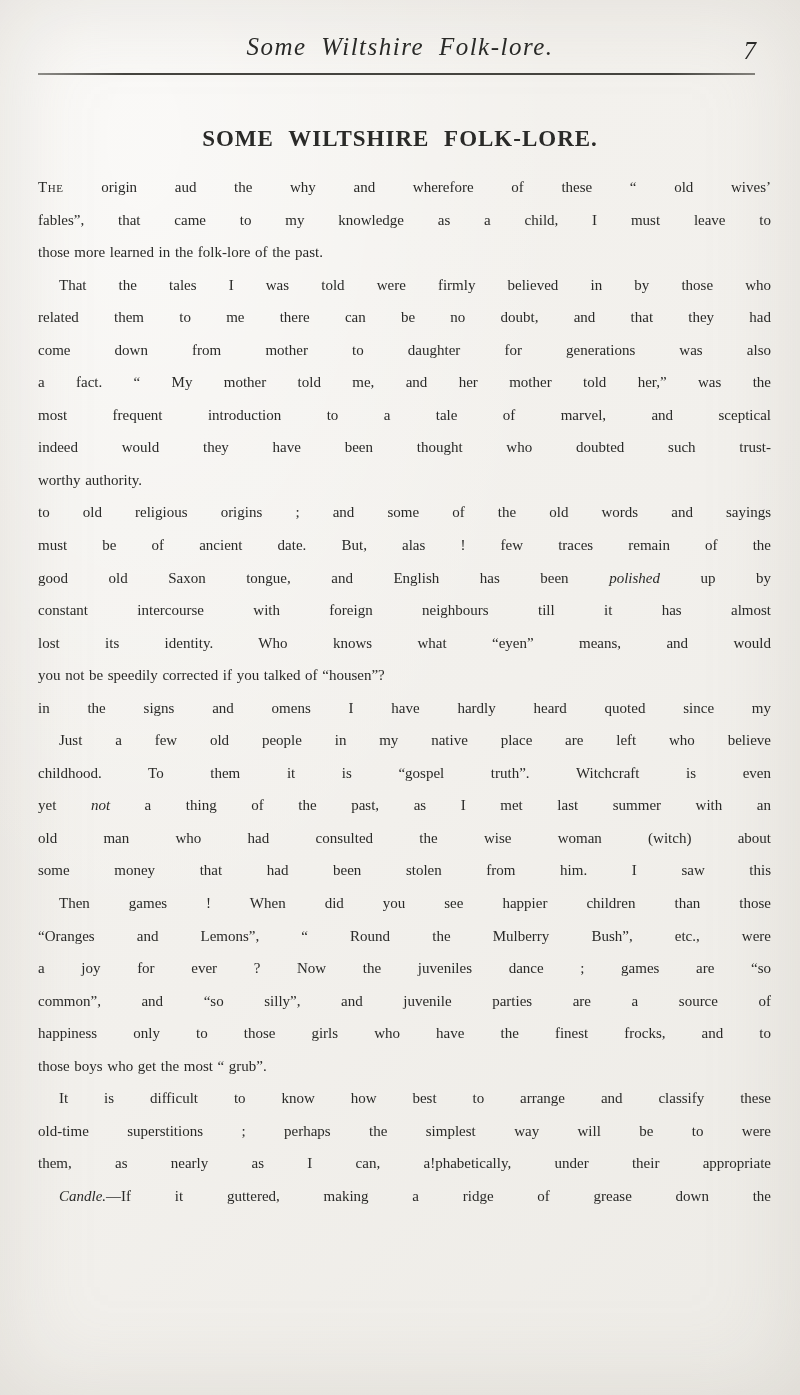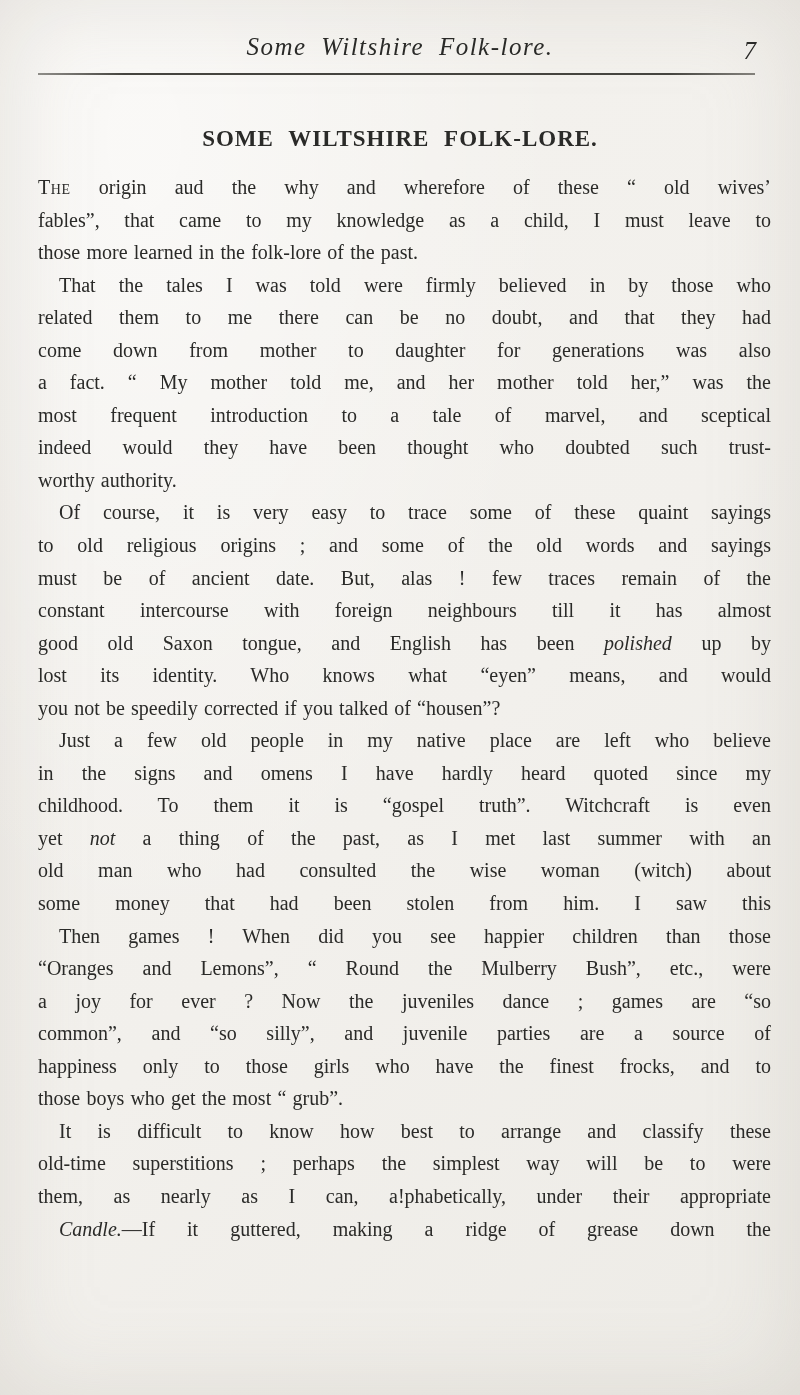--- a/index.html
+++ b/index.html
@@ -56,21 +56,21 @@
     font-weight: bold;
     font-size: 23px;
     letter-spacing: 1px;
     word-spacing: 8px;
   }
   .body-text {
     position: absolute;
     top: 171px;
     left: 38px;
     width: 733px;
-    font-size: 20px;
+    font-size: 15px;
   }
   .line {
     height: 32.55px;
     line-height: 32.55px;
     text-align: justify;
     text-align-last: justify;
     word-spacing: 0.06em;
     white-space: normal;
     overflow: hidden;
   }
@@ -96,31 +96,30 @@
       <div class="para indent">
         <div class="line first"><span>That the tales I was told were firmly believed in by those who</span></div>
         <div class="line"><span>related them to me there can be no doubt, and that they had</span></div>
         <div class="line"><span>come down from mother to daughter for generations was also</span></div>
         <div class="line"><span>a fact. “ My mother told me, and her mother told her,” was the</span></div>
         <div class="line"><span>most frequent introduction to a tale of marvel, and sceptical</span></div>
         <div class="line"><span>indeed would they have been thought who doubted such trust-</span></div>
         <div class="line last"><span>worthy authority.</span></div>
       </div>
       <div class="para indent">
-        <div class="line first"><span>Of course, it is very easy to trace some of these quaint sayings</span></div>
         <div class="line"><span>to old religious origins ; and some of the old words and sayings</span></div>
         <div class="line"><span>must be of ancient date. But, alas ! few traces remain of the</span></div>
+        <div class="line"><span>good old Saxon tongue, and English has been </span><span class="italic">polished</span><span> up by</span></div>
         <div class="line"><span>constant intercourse with foreign neighbours till it has almost</span></div>
-        <div class="line"><span>good old Saxon tongue, and English has been </span><span class="italic">polished</span><span> up by</span></div>
         <div class="line"><span>lost its identity. Who knows what “eyen” means, and would</span></div>
         <div class="line last"><span>you not be speedily corrected if you talked of “housen”?</span></div>
       </div>
       <div class="para indent">
+        <div class="line"><span>in the signs and omens I have hardly heard quoted since my</span></div>
         <div class="line first"><span>Just a few old people in my native place are left who believe</span></div>
-        <div class="line"><span>in the signs and omens I have hardly heard quoted since my</span></div>
         <div class="line"><span>childhood. To them it is “gospel truth”. Witchcraft is even</span></div>
         <div class="line"><span>yet </span><span class="italic">not</span><span> a thing of the past, as I met last summer with an</span></div>
         <div class="line"><span>old man who had consulted the wise woman (witch) about</span></div>
         <div class="line"><span>some money that had been stolen from him. I saw this</span></div>
       </div>
       <div class="para indent">
         <div class="line first"><span>Then games ! When did you see happier children than those</span></div>
         <div class="line"><span>“Oranges and Lemons”, “ Round the Mulberry Bush”, etc., were</span></div>
         <div class="line"><span>a joy for ever ? Now the juveniles dance ; games are “so</span></div>
         <div class="line"><span>common”, and “so silly”, and juvenile parties are a source of</span></div>

